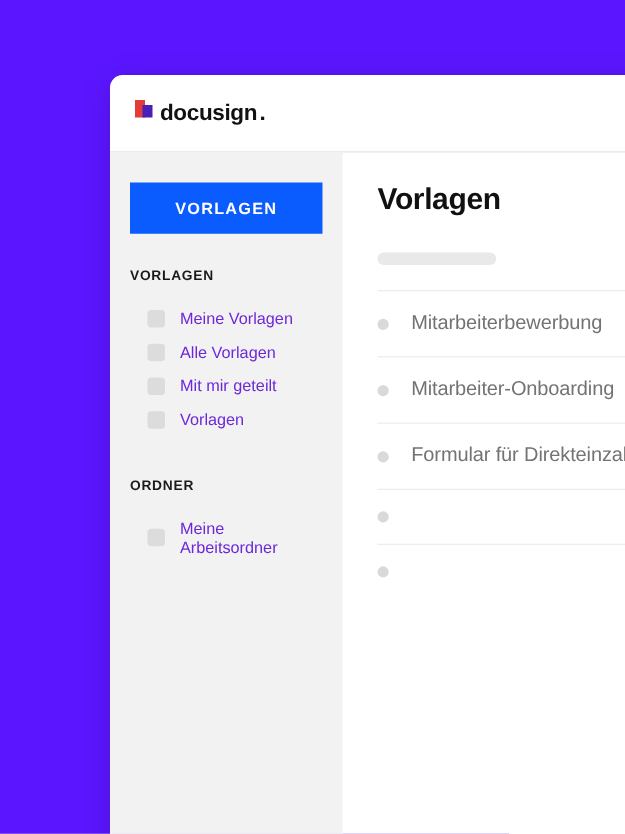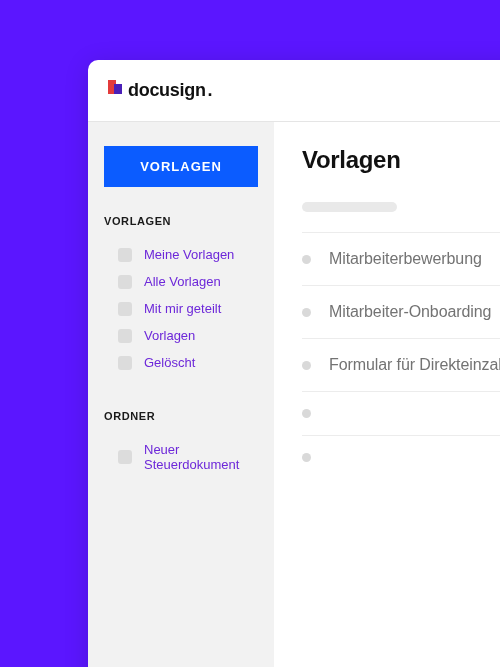--- a/index.html
+++ b/index.html
@@ -195,31 +195,27 @@
           <span>Alle Vorlagen</span>
         </li>
         <li class="side-item">
           <span class="side-icon"></span>
           <span>Mit mir geteilt</span>
         </li>
         <li class="side-item">
           <span class="side-icon"></span>
           <span>Vorlagen</span>
         </li>
-        <li class="side-item">
-          <span class="side-icon"></span>
-          <span>Gelöscht</span>
-        </li>
       </ul>
 
       <div class="section-header">ORDNER</div>
       <ul class="side-list">
         <li class="side-item">
           <span class="side-icon"></span>
-          <span>Neuer Steuerdokument</span>
+          <span>Meine Arbeitsordner</span>
         </li>
       </ul>
     </aside>
 
     <main class="main">
       <h1 class="page-title">Vorlagen</h1>
 
       <div class="filter-row">
         <div class="filter-placeholder"></div>
       </div>

